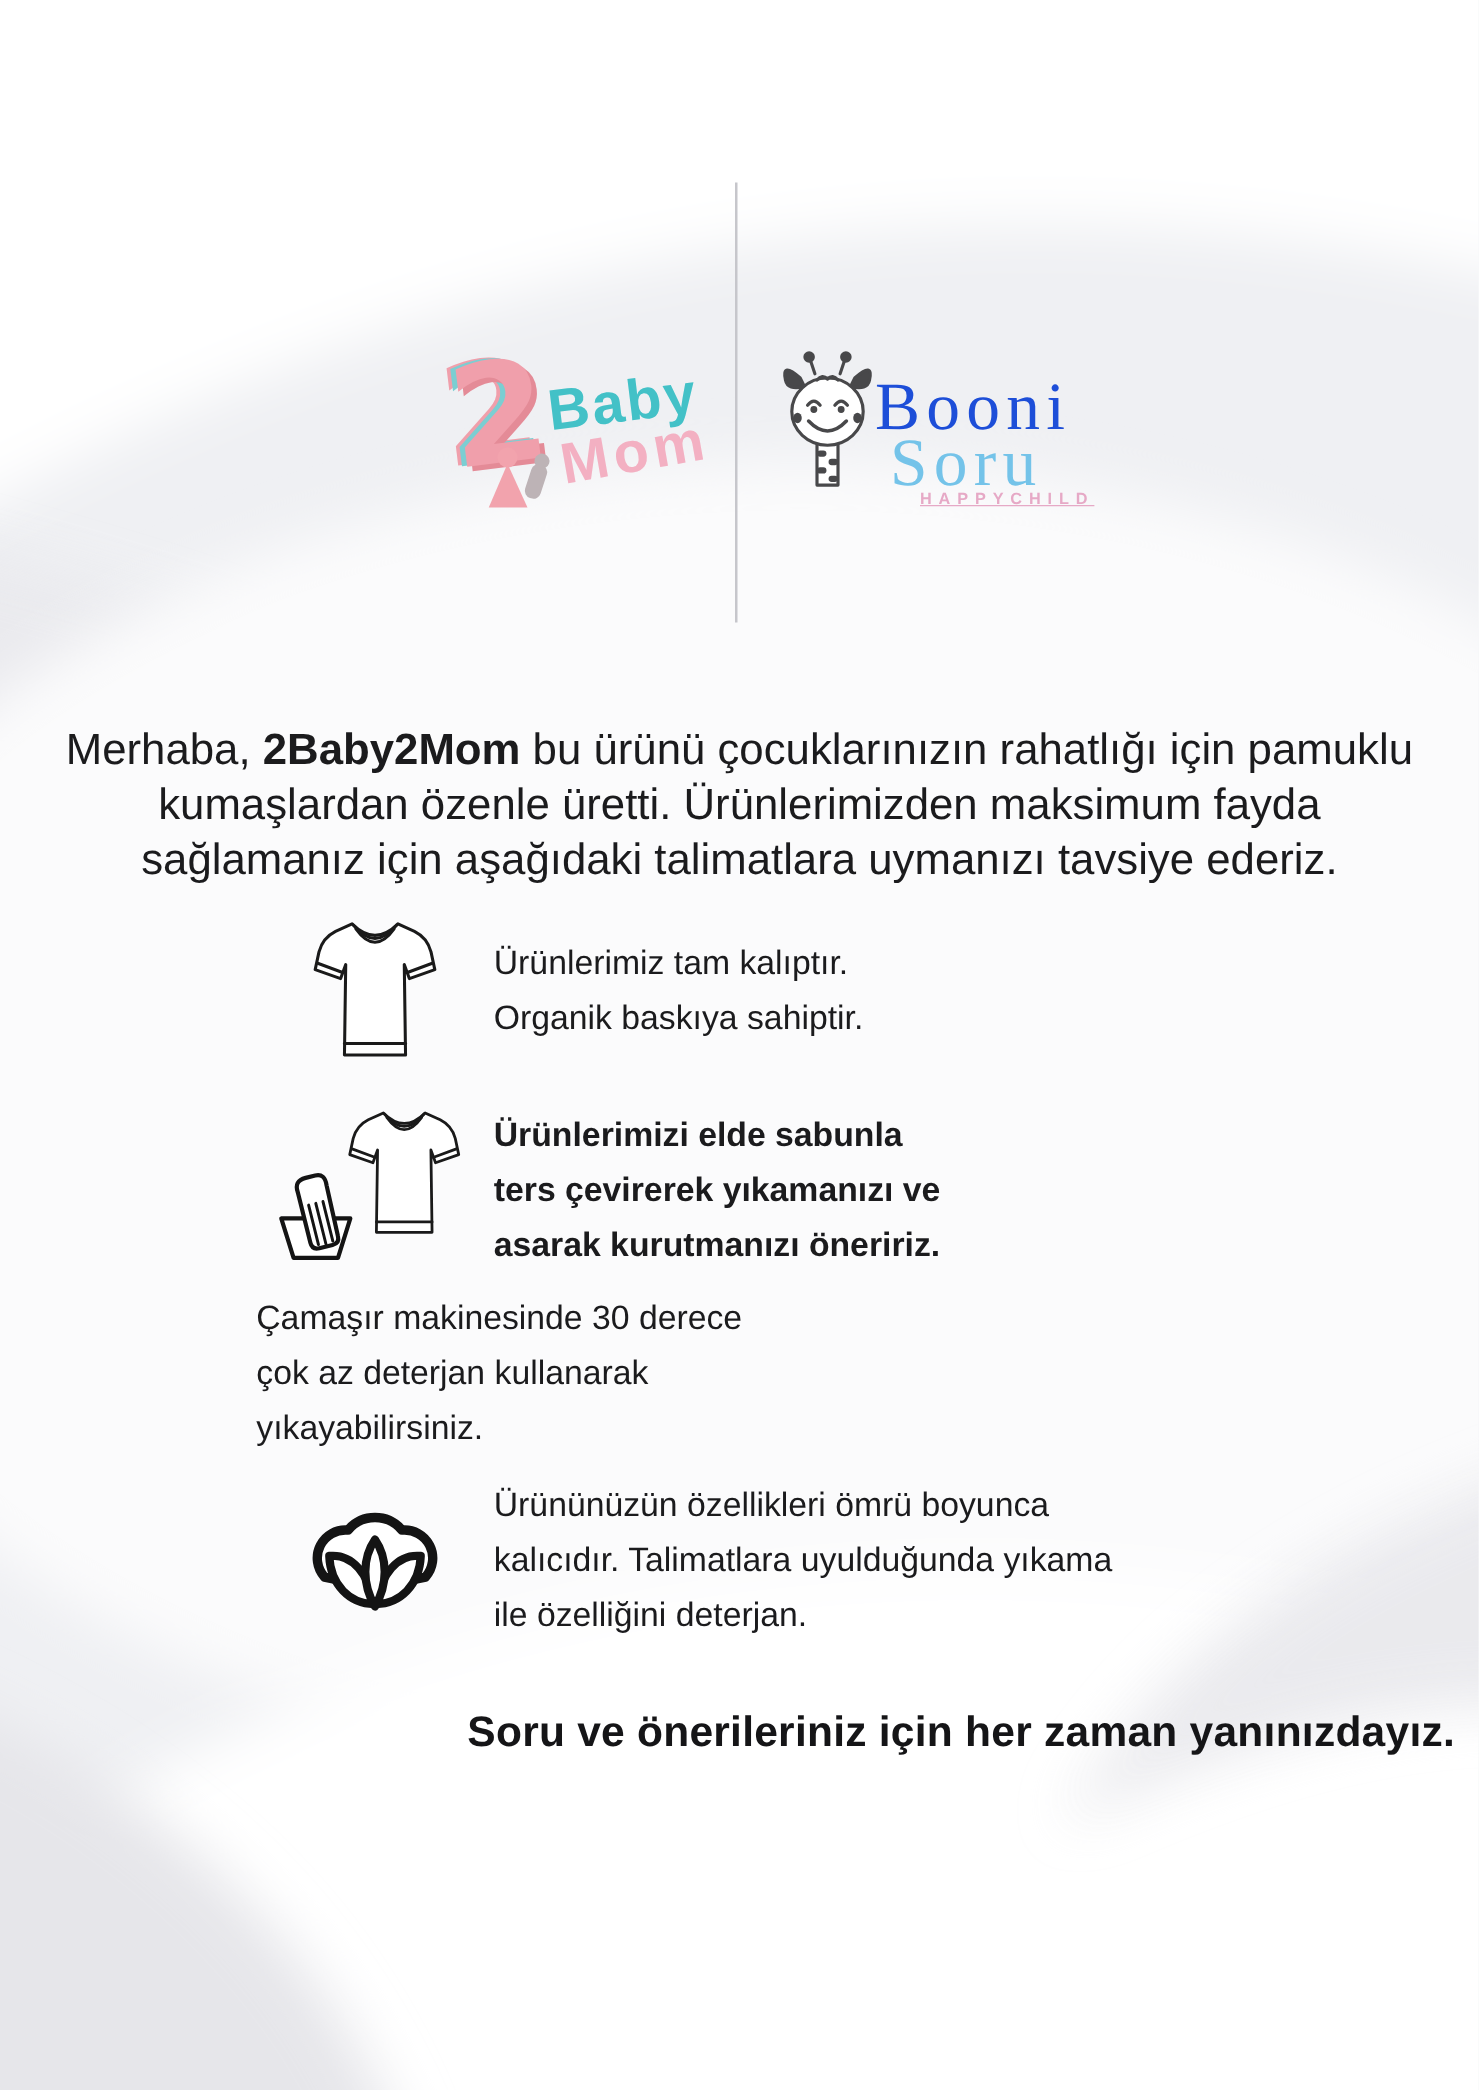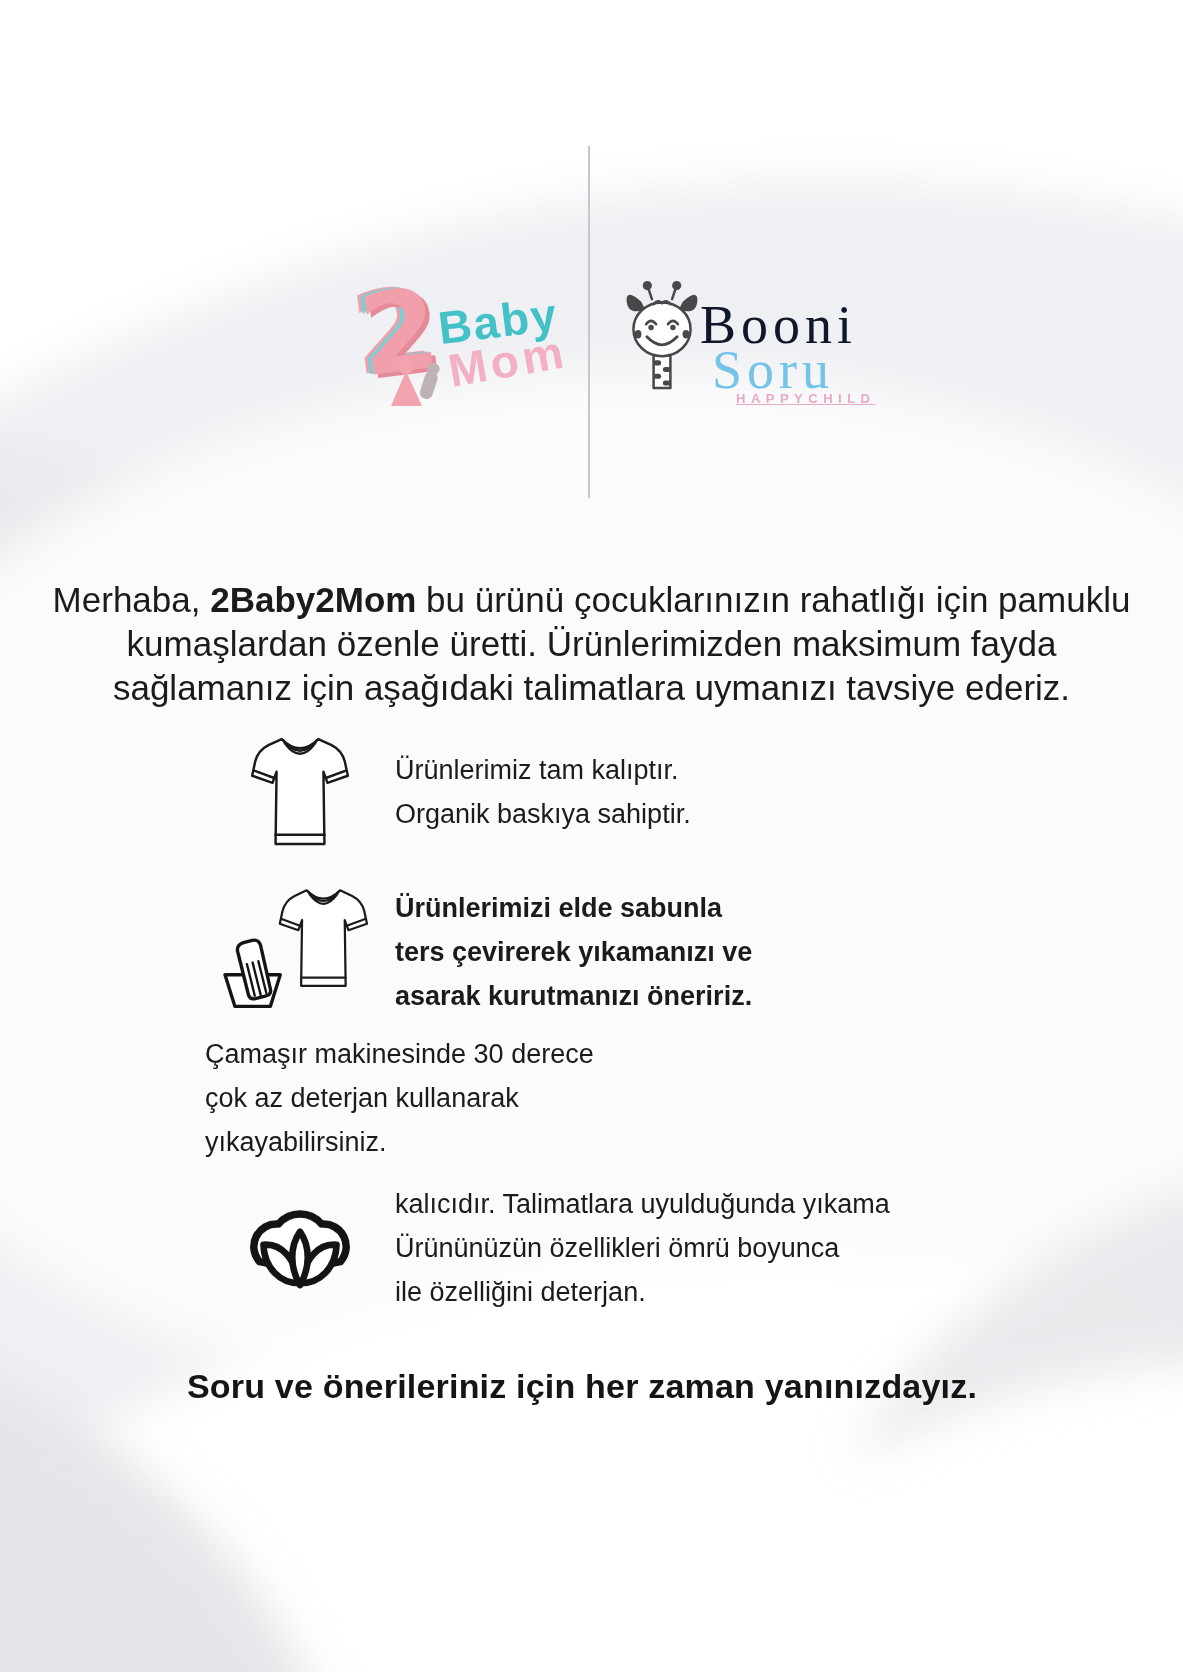--- a/index.html
+++ b/index.html
@@ -27,21 +27,21 @@
     position:absolute; left:92px; top:76px; font-size:46px; font-weight:700;
     color:#f3b0c2; transform:rotate(-10deg); letter-spacing:4px; line-height:1;
   }
   .mom-figure { position:absolute; left:28px; top:94px; }
 
   .logo-right { position:absolute; left:598px; top:266px; width:280px; height:160px; }
   .giraffe { position:absolute; left:22px; top:14px; }
   .word-booni {
     position:absolute; left:102px; top:32px; line-height:1;
     font-family:"Liberation Serif","DejaVu Serif",serif; font-size:54px;
-    color:#0f172a; letter-spacing:5px;
+    color:#1d4ed8; letter-spacing:5px;
   }
   .word-jooni {
     position:absolute; left:114px; top:77px; line-height:1;
     font-family:"Liberation Serif","DejaVu Serif",serif; font-size:54px;
     color:#74c3e9; letter-spacing:5px;
   }
   .word-tagline {
     position:absolute; left:138px; top:126px; line-height:1;
     font-size:13px; letter-spacing:5.5px; color:#e6a9c6; font-weight:700;text-decoration:underline;
   }
@@ -56,21 +56,21 @@
   
   .row { position:absolute; left:205px; width:840px; display:flex; align-items:flex-start; }
   .icon-cell { width:190px; flex:none; display:flex; justify-content:center; }
   .text-cell { font-size:27px; line-height:44px; color:#1b1b1d; }
   .row-1 { top:720px; } .row-1 .text-cell { padding-top:28px; }
   .row-2 { top:880px;font-weight:bold; } .row-2 .text-cell { padding-top:6px; }
   .row-3 { top:1030px; } .row-3 .icon-cell { padding-top:16px; } .row-3 .text-cell { padding-top:2px; }
   .row-4 { top:1178px; } .row-4 .icon-cell { padding-top:10px; } .row-4 .text-cell { padding-top:4px; }
 
   .footer-note {
-    position:absolute; left:0; top:1355px; width:1164px; text-align:center;
+    position:absolute; left:0; top:1355px; width:1164px; text-align:right;
     font-size:34px; font-weight:700; color:#151517; letter-spacing:0.2px;margin-top:12px;
   }
 
   .thin-icon  { stroke:#1a1a1a; stroke-width:2.4; fill:#ffffff; stroke-linejoin:round; stroke-linecap:round; }
   .thick-icon { stroke:#141414; fill:none; stroke-linejoin:round; stroke-linecap:round; }
 </style>
 </head>
 <body>
 
 <div class="page">
@@ -201,21 +201,21 @@
           <path d="M22,78 A24 24 0 0 1 42,38 A30 30 0 0 1 88,38 A24 24 0 0 1 108,78 Q65,88 22,78 Z"></path>
           <g stroke-width="7">
             <path d="M26,60 C46,58 60,76 64,101 C44,101 27,85 26,60 Z"></path>
             <path d="M104,60 C84,58 70,76 66,101 C86,101 103,85 104,60 Z"></path>
             <path d="M65,46 C76,62 76,84 65,103 C54,84 54,62 65,46 Z"></path>
           </g>
         </g>
       </svg>
     </div>
     <div class="text-cell">
+      <div>Ürününüzün özellikleri ömrü boyunca</div>
       <div>kalıcıdır. Talimatlara uyulduğunda yıkama</div>
-      <div>Ürününüzün özellikleri ömrü boyunca</div>
       <div>ile özelliğini deterjan.</div>
     </div>
   </div>
 
   <p class="footer-note">Soru ve önerileriniz için her zaman yanınızdayız.</p>
 
 </div>
 
 </body></html>

